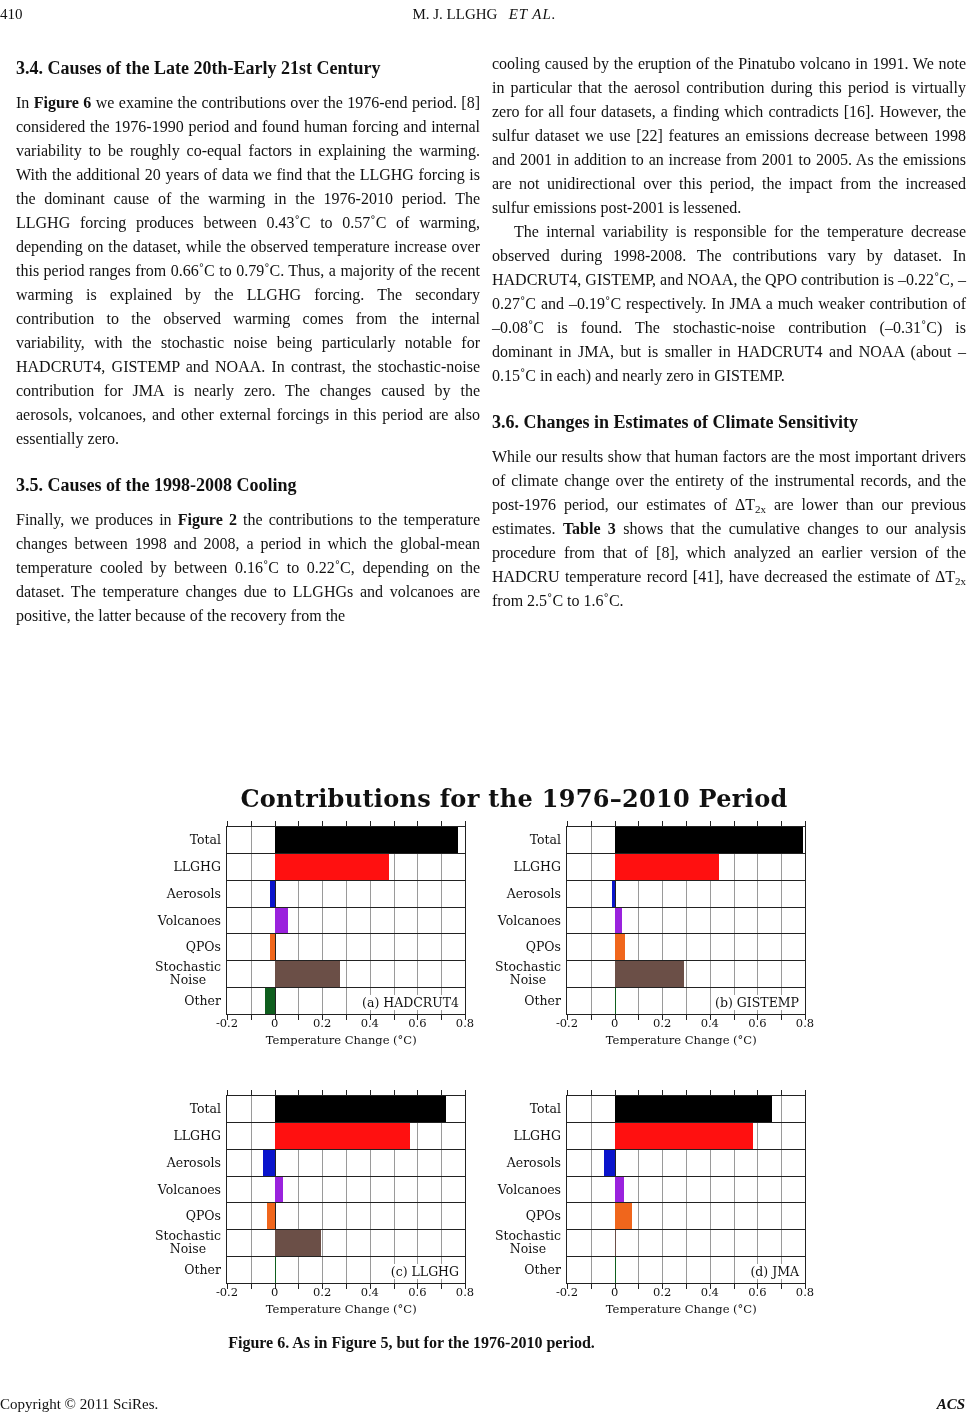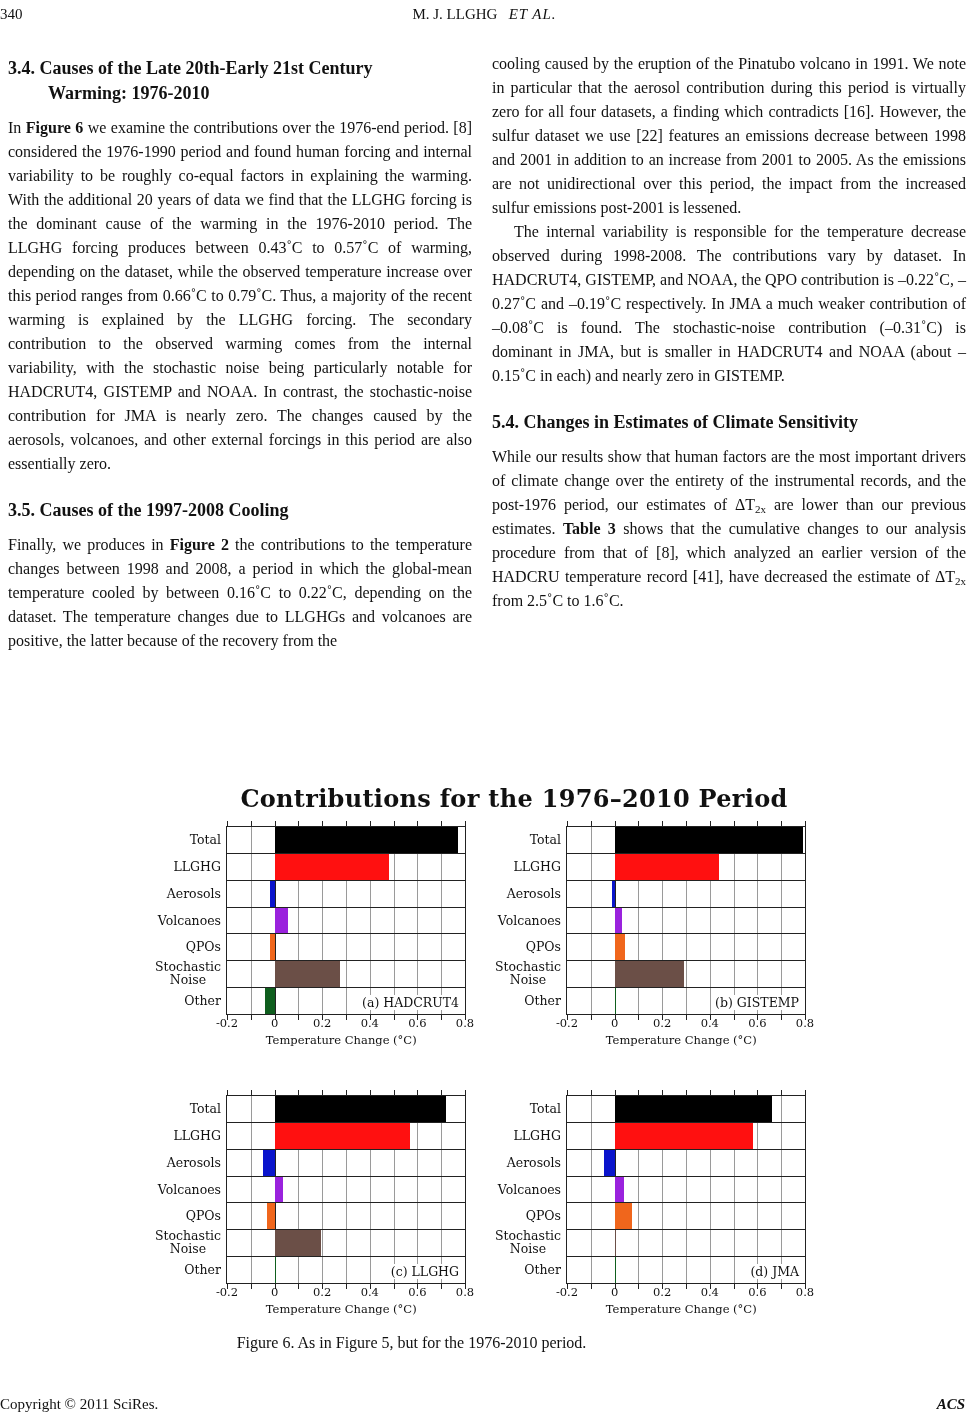--- a/index.html
+++ b/index.html
@@ -4,21 +4,21 @@
 <style>
   html, body { margin:0; padding:0; background:#fff; }
   body { width:969px; height:1414px; position:relative; overflow:hidden; color:#111;
          font-family:"Liberation Serif", "DejaVu Serif", serif; }
   .abs { position:absolute; }
   .running-head { top:6px; font-size:15px; }
   .page-num { left:0; }
   .author-head { left:0; width:969px; text-align:center; }
   .author-head i { font-style:italic; letter-spacing:1px; }
   .col { position:absolute; width:464px; font-size:16px; line-height:24px; text-align:justify; }
-  .col-left { left:8px; top:56px; }
+  .col-left { left:16px; top:56px; }
   .col-right { left:492px; top:52px; width:474px; }
   .col p { margin:0; }
   .col p.indent { text-indent:22px; }
   h2.sec { font-size:18px; font-weight:bold; margin:0; line-height:25px; text-align:left; }
   h2.sec .cont { display:block; padding-left:40px; }
   .gap-small { height:10px; }
   .gap-med { height:22px; }
   b.ref { font-weight:bold; }
   .fig-title { left:0; width:1028px; top:784px; text-align:center; font-size:24px; font-weight:bold;
                font-family:"DejaVu Serif", serif; letter-spacing:0.3px; }
@@ -26,52 +26,51 @@
   .gridv { position:absolute; top:0; bottom:0; width:0; border-left:1px solid #9a9a9a; }
   .gridh { position:absolute; left:0; right:0; height:0; border-top:1px solid #222; }
   .tick-top { position:absolute; top:-5px; width:0; height:5px; border-left:1px solid #222; }
   .tick-bot { position:absolute; bottom:-6px; width:0; height:5px; border-left:1px solid #222; }
   .bar { position:absolute; }
   .row-label { position:absolute; right:calc(100% + 6px); text-align:right; font-size:12.5px; line-height:13px;
                font-family:"DejaVu Serif", serif; color:#111; white-space:nowrap; }
   .xtick-label { position:absolute; font-size:11.5px; font-family:"DejaVu Serif", serif; transform:translateX(-50%); color:#111; }
   .xaxis-title { position:absolute; font-size:11.5px; font-family:"DejaVu Serif", serif; white-space:nowrap; transform:translateX(-50%); }
   .panel-tag { position:absolute; font-size:12.5px; font-family:"DejaVu Serif", serif; background:#fff; padding:0 2px; white-space:nowrap; }
-  .caption { left:0; width:823px; top:1334px; text-align:center; font-size:16px; font-weight:normal; }
+  .caption { left:0; width:823px; top:1334px; text-align:center; font-size:16px; font-weight:bold; }
   .footer-left { left:0; top:1396px; font-size:15px; }
   .footer-right { right:4px; top:1396px; font-size:15px; font-style:italic; font-weight:bold; }
   sub { font-size:11px; vertical-align:-3px; line-height:0; }
 </style>
 </head>
 <body>
 
-<div class="abs running-head page-num">340</div>
+<div class="abs running-head page-num">410</div>
 <div class="abs running-head author-head">
   <span>M. J. LLGHG</span>&nbsp;&nbsp;&nbsp;<i>ET AL.</i>
 </div>
 
 <div class="col col-left">
   <h2 class="sec">
     <span>3.4. Causes of the Late 20th-Early 21st Century</span>
-    <span class="cont">Warming: 1976-2010</span>
   </h2>
   <div class="gap-small"></div>
   <p><span>In </span><b class="ref">Figure 6</b><span> we examine the contributions over the 1976-end period. [8] considered the 1976-1990 period and found human forcing and internal variability to be roughly co-equal factors in explaining the warming. With the additional 20 years of data we find that the LLGHG forcing is the dominant cause of the warming in the 1976-2010 period. The LLGHG forcing produces between 0.43˚C to 0.57˚C of warming, depending on the dataset, while the observed temperature increase over this period ranges from 0.66˚C to 0.79˚C. Thus, a majority of the recent warming is explained by the LLGHG forcing. The secondary contribution to the observed warming comes from the internal variability, with the stochastic noise being particularly notable for HADCRUT4, GISTEMP and NOAA. In contrast, the stochastic-noise contribution for JMA is nearly zero. The changes caused by the aerosols, volcanoes, and other external forcings in this period are also essentially zero.</span></p>
   <div class="gap-med"></div>
-  <h2 class="sec">3.5. Causes of the 1997-2008 Cooling</h2>
+  <h2 class="sec">3.5. Causes of the 1998-2008 Cooling</h2>
   <div class="gap-small"></div>
   <p><span>Finally, we produces in </span><b class="ref">Figure 2</b><span> the contributions to the temperature changes between 1998 and 2008, a period in which the global-mean temperature cooled by between 0.16˚C to 0.22˚C, depending on the dataset. The temperature changes due to LLGHGs and volcanoes are positive, the latter because of the recovery from the</span></p>
 </div>
 
 <div class="col col-right">
   <p>cooling caused by the eruption of the Pinatubo volcano in 1991. We note in particular that the aerosol contribution during this period is virtually zero for all four datasets, a finding which contradicts [16]. However, the sulfur dataset we use [22] features an emissions decrease between 1998 and 2001 in addition to an increase from 2001 to 2005. As the emissions are not unidirectional over this period, the impact from the increased sulfur emissions post-2001 is lessened.</p>
   <p class="indent">The internal variability is responsible for the temperature decrease observed during 1998-2008. The contributions vary by dataset. In HADCRUT4, GISTEMP, and NOAA, the QPO contribution is –0.22˚C, –0.27˚C and –0.19˚C respectively. In JMA a much weaker contribution of –0.08˚C is found. The stochastic-noise contribution (–0.31˚C) is dominant in JMA, but is smaller in HADCRUT4 and NOAA (about –0.15˚C in each) and nearly zero in GISTEMP.</p>
   <div class="gap-med"></div>
   <h2 class="sec">
-    <span>5.4. Changes in Estimates of Climate Sensitivity</span>
+    <span>3.6. Changes in Estimates of Climate Sensitivity</span>
   </h2>
   <div class="gap-small"></div>
   <p><span>While our results show that human factors are the most important drivers of climate change over the entirety of the instrumental records, and the post-1976 period, our estimates of ΔT</span><sub>2x</sub><span> are lower than our previous estimates. </span><b class="ref">Table 3</b><span> shows that the cumulative changes to our analysis procedure from that of [8], which analyzed an earlier version of the HADCRU temperature record [41], have decreased the estimate of ΔT</span><sub>2x</sub><span> from 2.5˚C to 1.6˚C.</span></p>
 </div>
 
 <div class="abs fig-title">Contributions for the 1976–2010 Period</div>
 
 <div id="fig-panels">
     <div class="plot-frame" style="left: 226px; top: 826px; width: 238px; height: 188px;">
       <div class="gridv" style="left: 23.8px;"></div>

